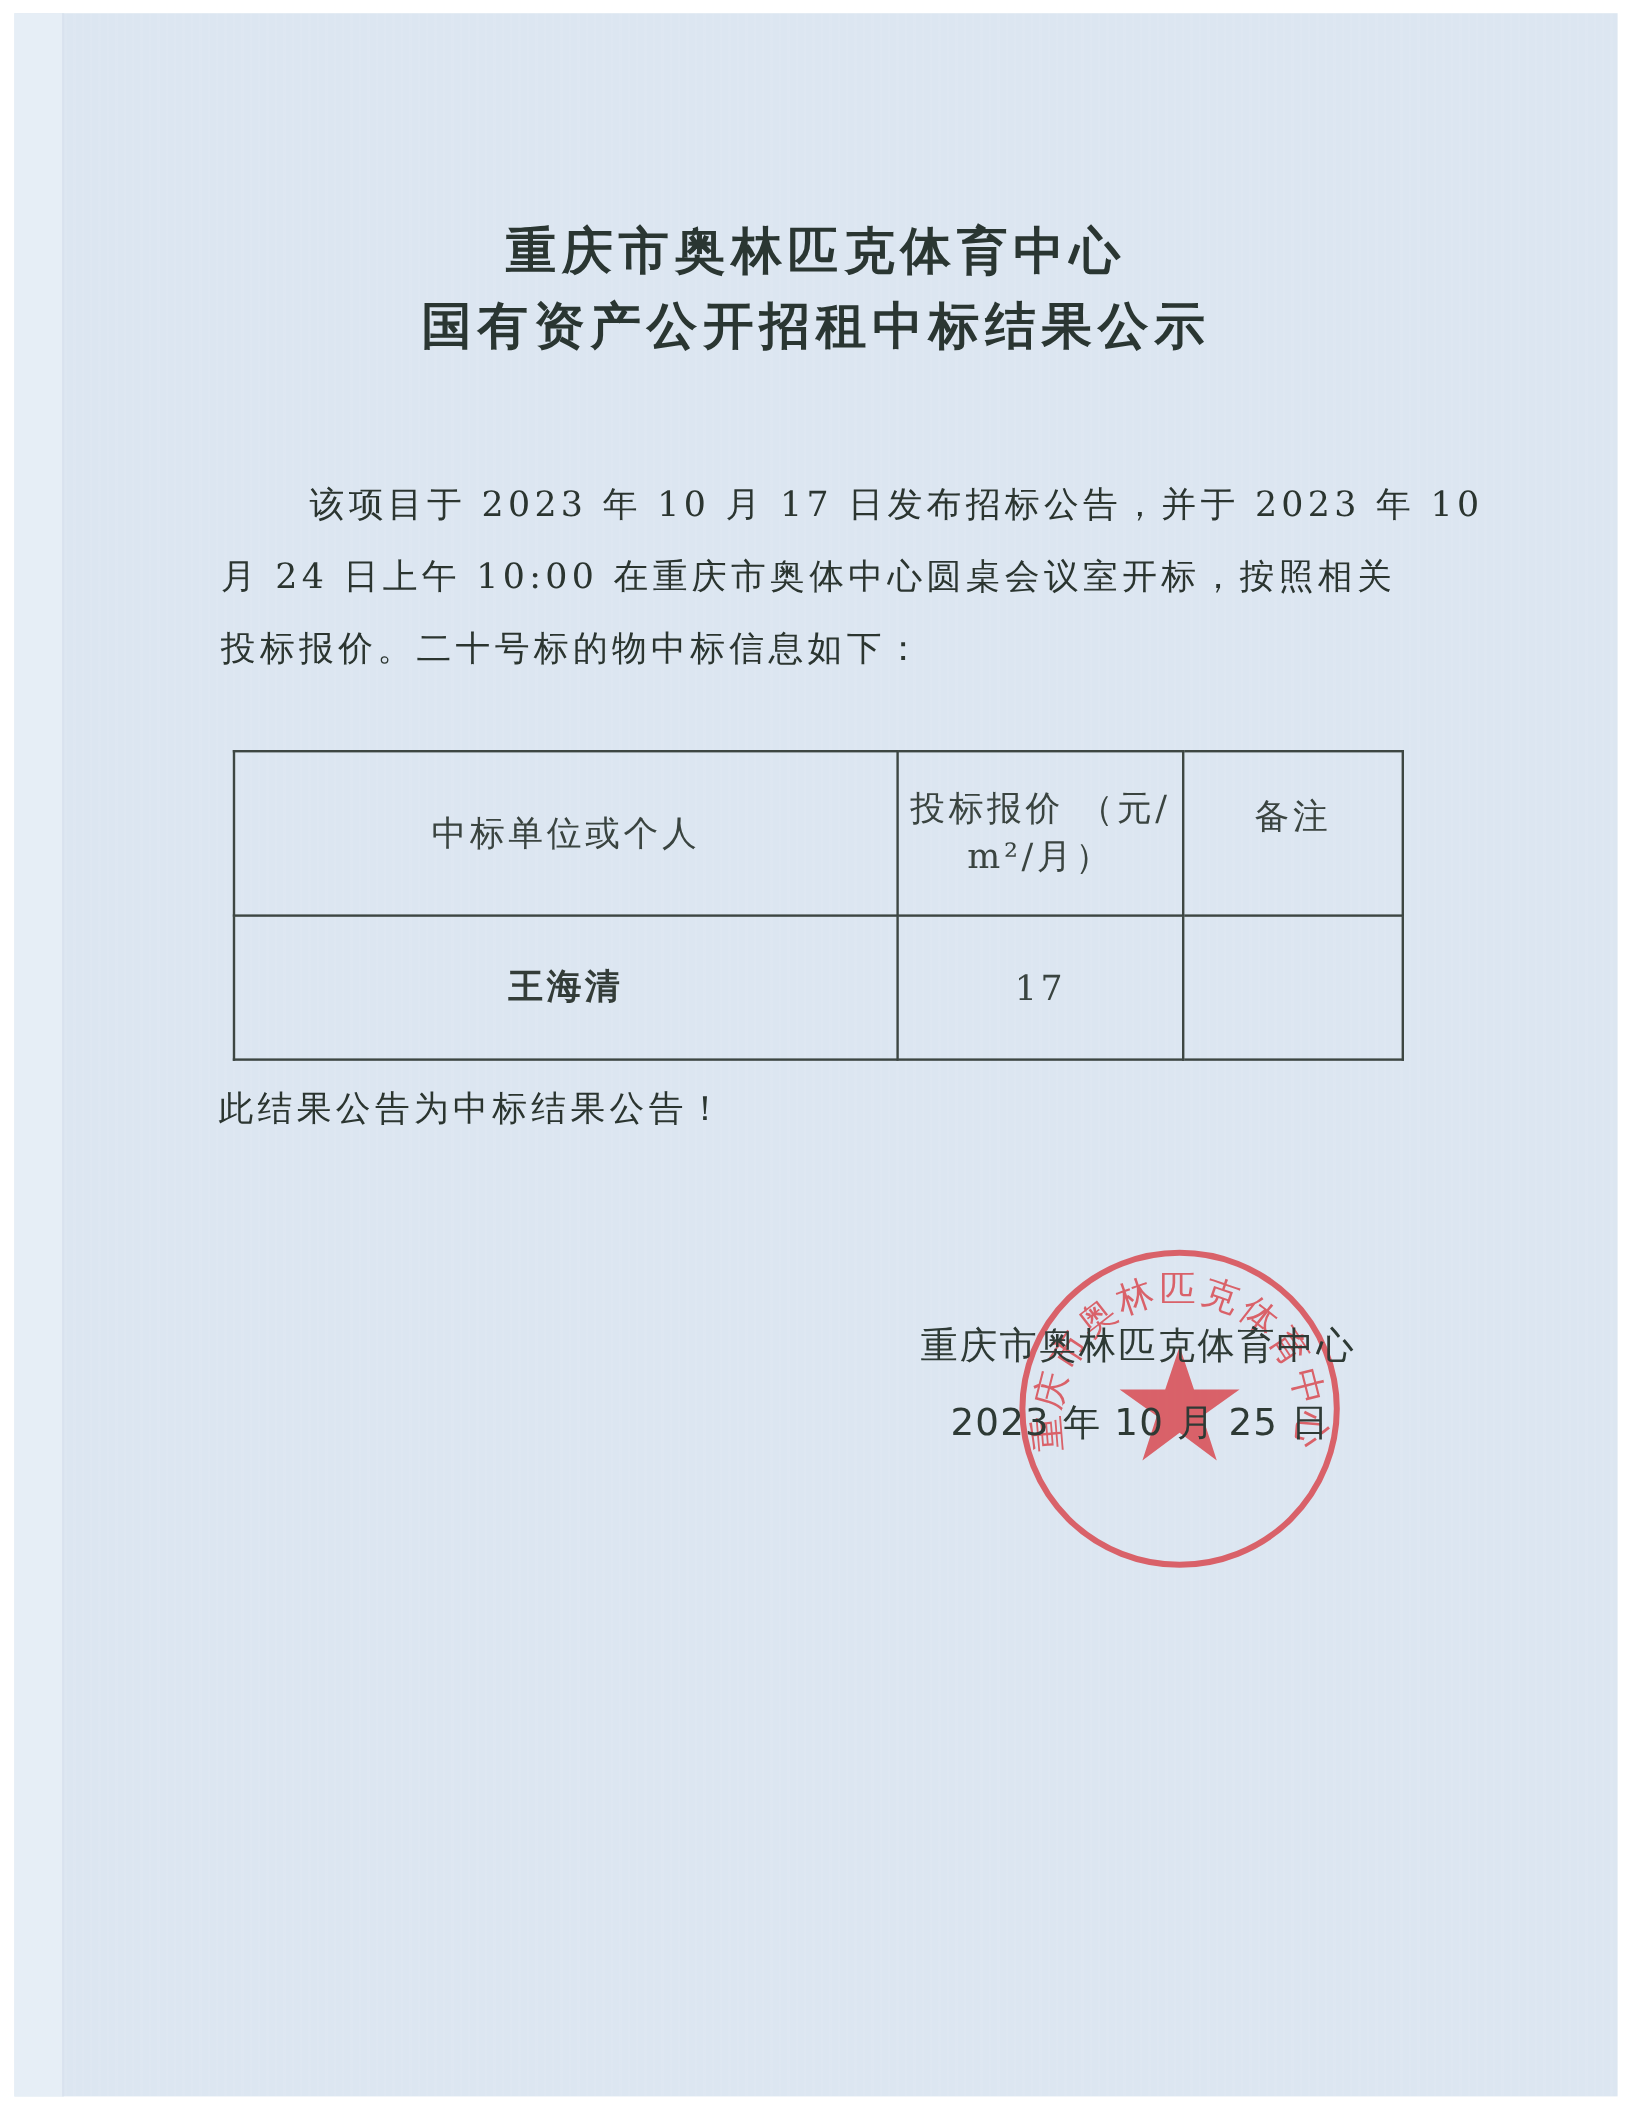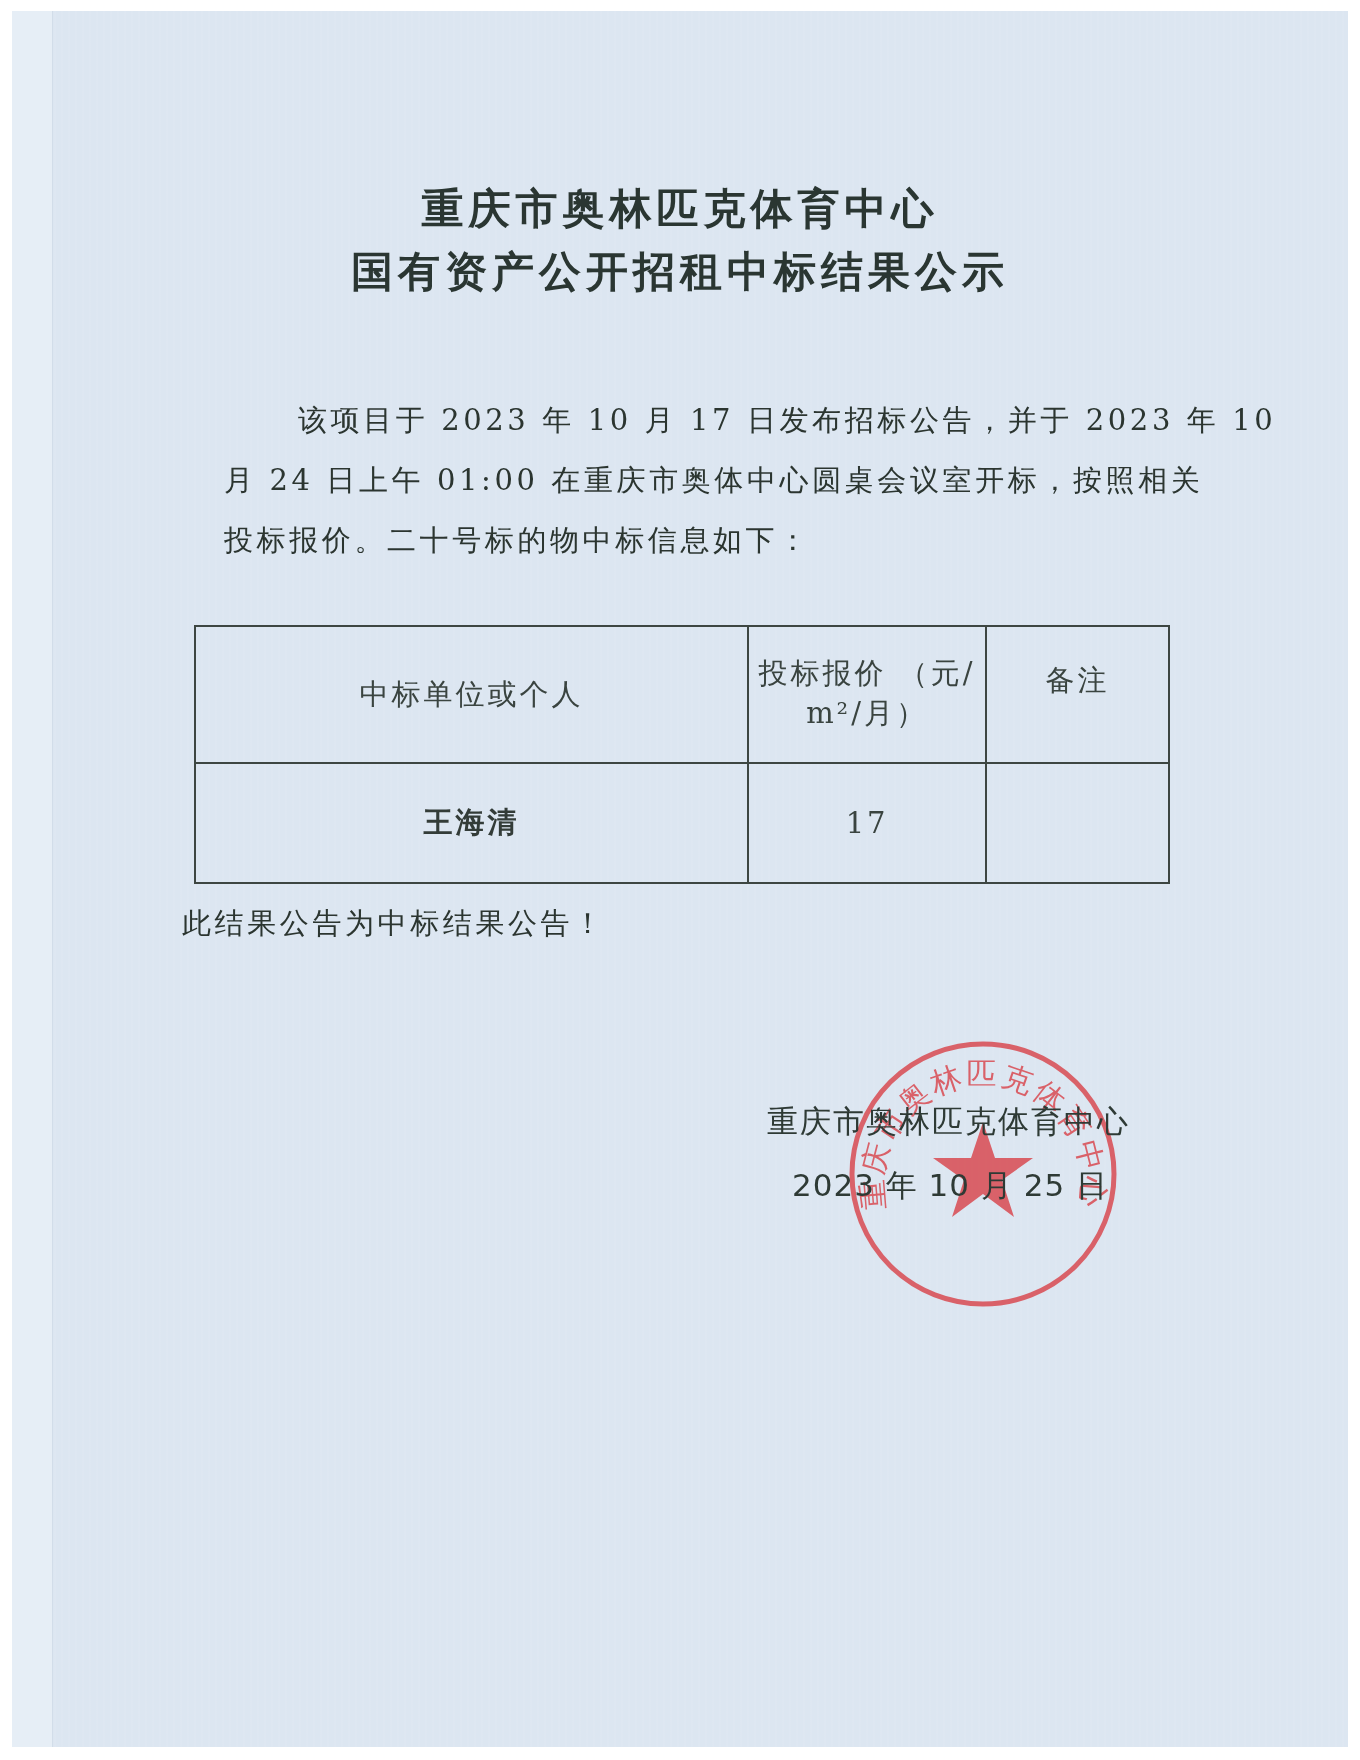--- a/index.html
+++ b/index.html
@@ -49,21 +49,20 @@
     .title.l1 { top: 185px; left: 0; padding-left: 0; }
     .title.l2 { top: 248px; }
     .para {
       position: absolute;
       left: 184px;
       width: 990px;
       font-size: 29px;
       letter-spacing: 3.6px;
       line-height: 60px;
       color: #2b3530;
-      margin-left: 40px;
     }
     .para .line {
       display: block;
       white-space: nowrap;
       height: 60px;
     }
     .para .indent { padding-left: 74px; }
 
     table.result {
       position: absolute;
@@ -131,21 +130,21 @@
 
 <div class="page">
   <div class="left-strip"></div>
 </div>
 
 <div class="title l1">重庆市奥林匹克体育中心</div>
 <div class="title l2">国有资产公开招租中标结果公示</div>
 
 <div class="para" style="top:390px;">
   <span class="line indent">该项目于 2023 年 10 月 17 日发布招标公告，并于 2023 年 10</span>
-  <span class="line">月 24 日上午 01:00 在重庆市奥体中心圆桌会议室开标，按照相关</span>
+  <span class="line">月 24 日上午 10:00 在重庆市奥体中心圆桌会议室开标，按照相关</span>
   <span class="line">投标报价。二十号标的物中标信息如下：</span>
 </div>
 
 <table class="result">
   <tbody>
       <tr class="head">
     <td class="c1">中标单位或个人</td>
     <td class="c2 head-price">
       <div>投标报价 （元/</div>
       <div>m²/月）</div>

